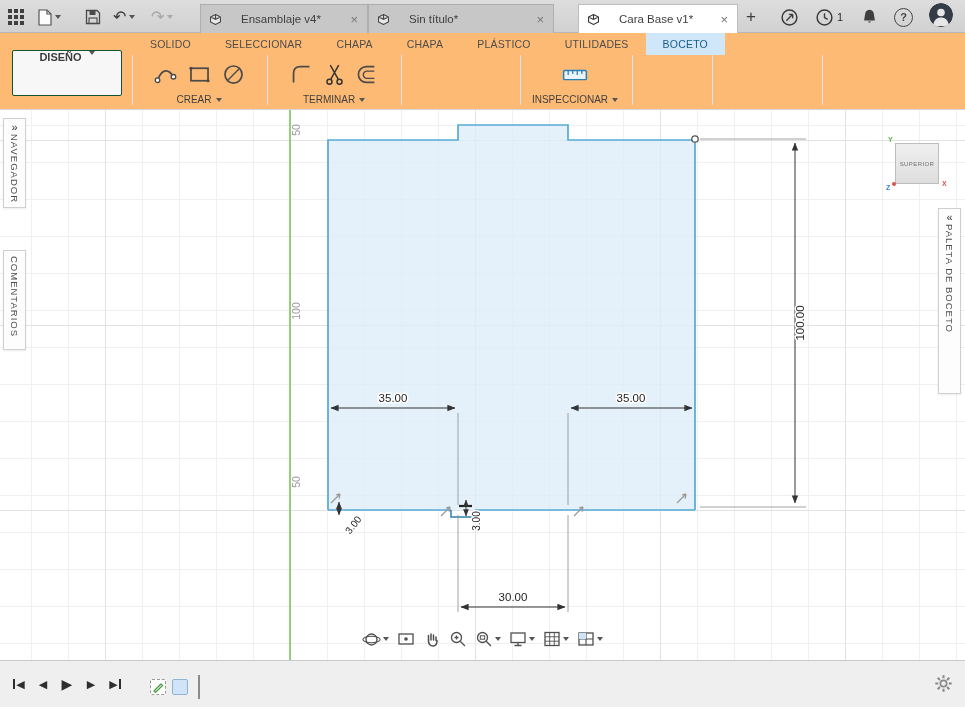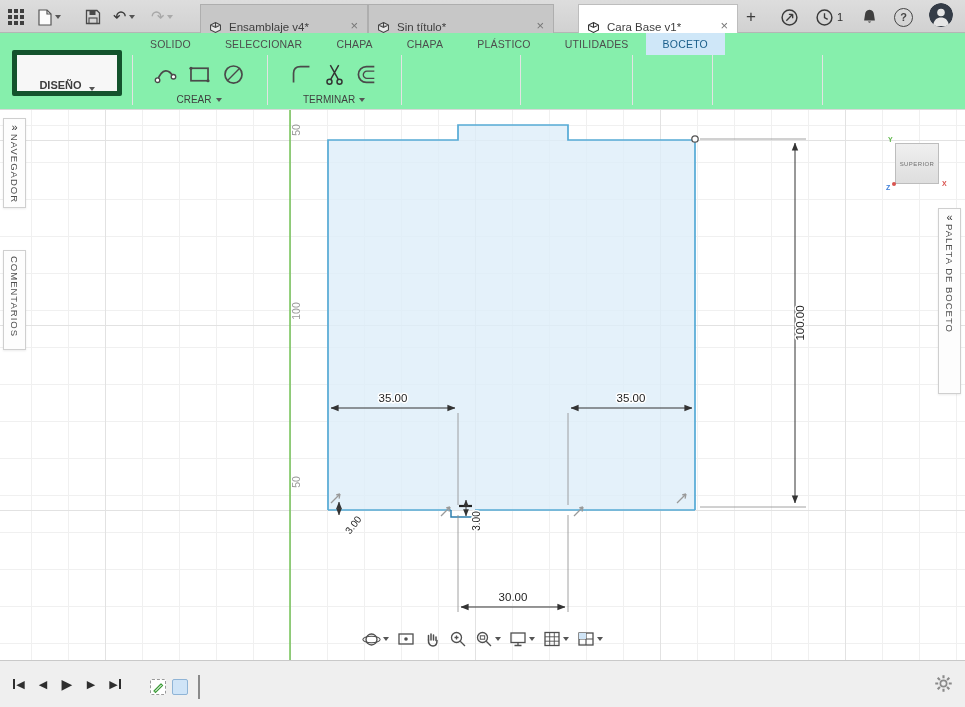--- a/index.html
+++ b/index.html
@@ -9,32 +9,32 @@
 
   
   #titlebar{position:absolute;left:0;top:0;width:965px;height:33px;
     background:linear-gradient(#dddddd,#d1d1d1);border-bottom:1px solid #b5b5b5;z-index:20}
   .tbico{position:absolute;top:6px;height:22px;display:flex;align-items:center;gap:3px;color:#3c3c3c;cursor:pointer}
   .caret{width:0;height:0;border-left:3.5px solid transparent;border-right:3.5px solid transparent;border-top:4px solid #555;display:inline-block}
   .caret.dis{border-top-color:#a9a9a9}
   .uglyph{font-size:16px;line-height:16px;color:#3a3a3a}
   .uglyph.dis{color:#a8a8a8}
   .doctab{position:absolute;top:4px;height:29px;background:#c7c7c7;border:1px solid #aeaeae;border-bottom:none;
-    display:flex;align-items:flex-end;gap:8px;padding:0 9px;font-size:11.5px;color:#3e3e3e;cursor:pointer}
+    display:flex;align-items:center;gap:20px;padding:0 9px;font-size:11.5px;color:#3e3e3e;cursor:pointer}
   .doctab.active{background:#ffffff;border-color:#bdbdbd;z-index:2}
   .tabclose{color:#767676;font-size:13px;margin-left:auto;padding-left:6px}
   .circbtn{width:19px;height:19px;border:1.5px solid #454545;border-radius:50%;display:flex;align-items:center;justify-content:center;font-weight:bold;font-size:11px;color:#454545}
 
   
-  #ribbon{position:absolute;left:0;top:33px;width:965px;height:77px;background:#86efac;border-bottom:1px solid #d8d8d8;z-index:15}
+  #ribbon{position:absolute;left:0;top:33px;width:965px;height:77px;background:#fdba74;border-bottom:1px solid #d8d8d8;z-index:15}
   #ribbon-tabs{position:absolute;left:133px;top:0;height:22px;display:flex;align-items:stretch}
   .rtab{display:flex;align-items:center;padding:0 17px;font-size:10.5px;color:#4d4d4d;letter-spacing:.2px;cursor:pointer}
   .rtab.active{background:#cfe7f8;color:#1a5e8a}
-  #workspace-btn{position:absolute;left:12px;top:17px;width:110px;height:46px;background:#f7f7f7;border:5px solid #14532d;border-radius:2px;
-    display:flex;align-items:flex-end;justify-content:center;gap:7px;font-size:11px;font-weight:bold;color:#3d3d3d;cursor:pointer}
+  #workspace-btn{position:absolute;left:12px;top:17px;width:110px;height:46px;background:#f7f7f7;border:1px solid #14532d;border-radius:2px;
+    display:flex;align-items:flex-start;justify-content:center;gap:7px;font-size:11px;font-weight:bold;color:#3d3d3d;cursor:pointer}
   .grp{position:absolute;top:22px;height:54px;text-align:right}
   .grp-icons{height:38px;display:flex;align-items:center;justify-content:center;gap:9px}
   .grp-label{font-size:10px;color:#3f3f3f;margin-top:1px;display:flex;align-items:center;justify-content:center;gap:4px;cursor:pointer}
   .toolbtn{display:flex;align-items:center;justify-content:center;cursor:pointer}
   .vsep{position:absolute;top:22px;height:50px;width:1px;background:#e3e3e3}
   #finish-group{position:absolute;left:824px;top:22px;width:134px;height:55px;background:#cfe3f5;text-align:center;cursor:pointer}
 
   
   #canvas{position:absolute;left:0;top:110px;width:965px;height:550px;background:#ffffff;
     background-image:
@@ -240,20 +240,34 @@
       <span>TERMINAR</span>
       <span class="caret"></span>
     </div>
   </div>
 
   <div class="vsep" style="left:401px"></div>
 
 
   <div class="vsep" style="left:520px"></div>
 
+  <div class="grp" style="left:524px;width:102px">
+    <div class="grp-icons">
+      <span class="toolbtn">
+        <svg width="28" height="25" viewBox="0 0 24 22">
+          <rect x="2" y="7.5" width="20" height="8" rx="1" fill="#eaf4fb" stroke="#2a7fb8" stroke-width="1.3"></rect>
+          <path d="M6,7.5 v4 M10,7.5 v3 M14,7.5 v4 M18,7.5 v3" fill="none" stroke="#2a7fb8" stroke-width="1.1"></path>
+        </svg>
+      </span>
+    </div>
+    <div class="grp-label">
+      <span>INSPECCIONAR</span>
+      <span class="caret"></span>
+    </div>
+  </div>
 
   <div class="vsep" style="left:632px"></div>
 
 
   <div class="vsep" style="left:712px"></div>
 
 
   <div class="vsep" style="left:822px"></div>
 
 </div>

